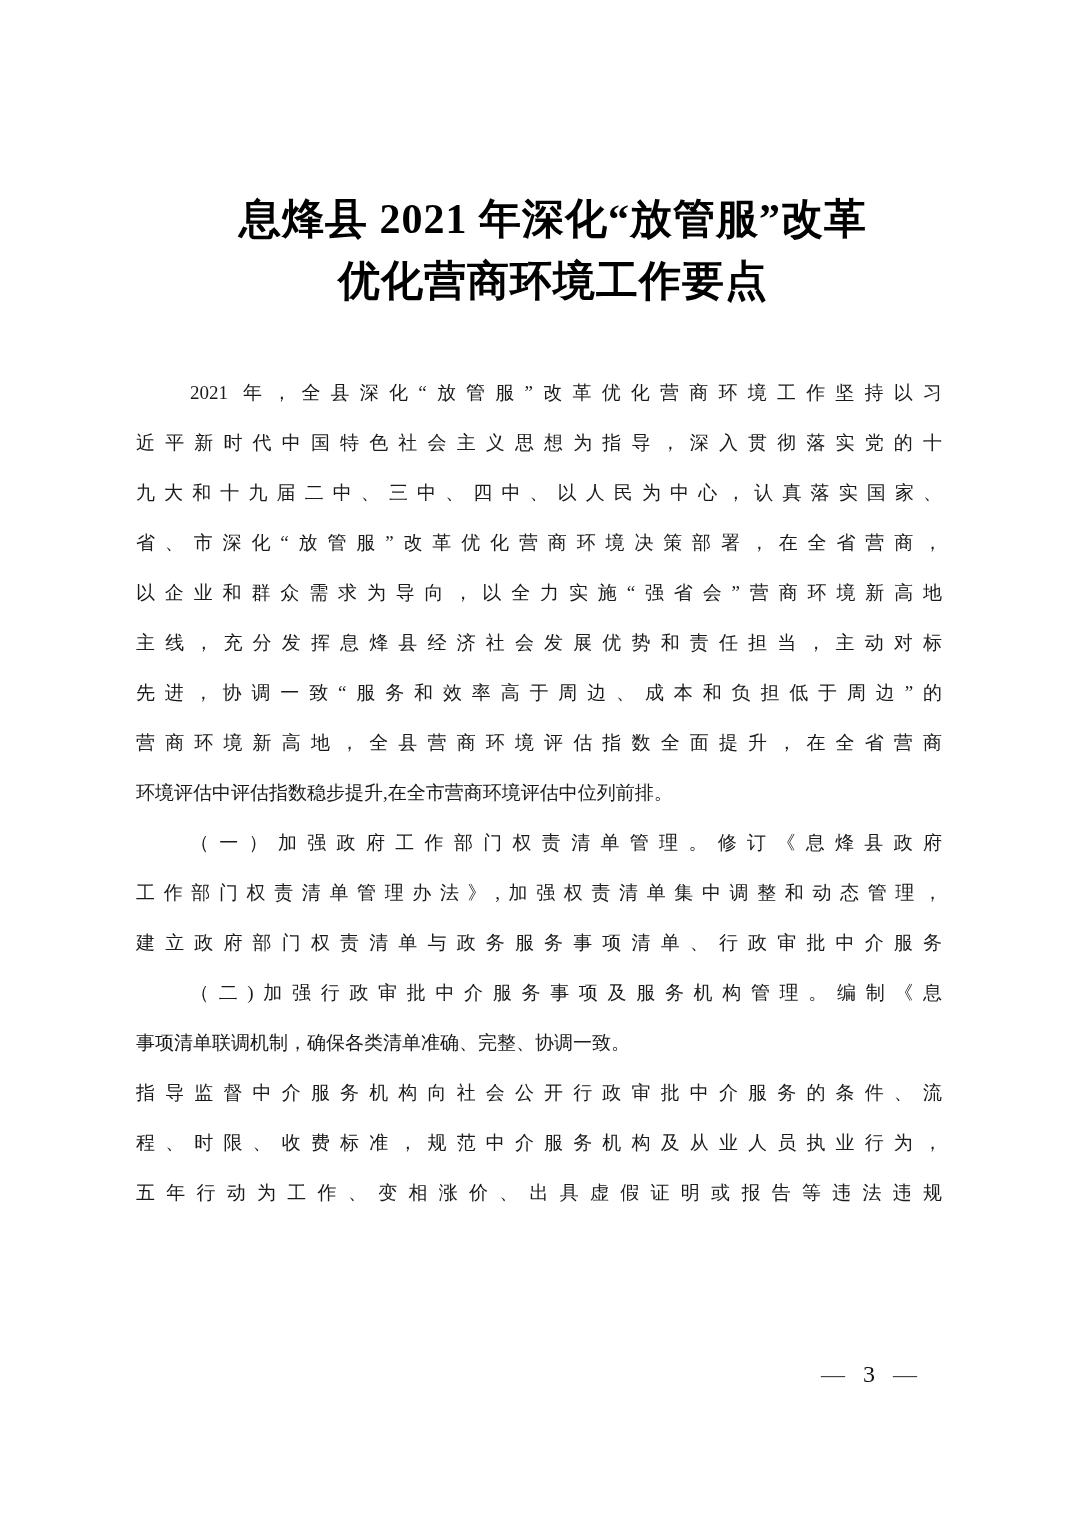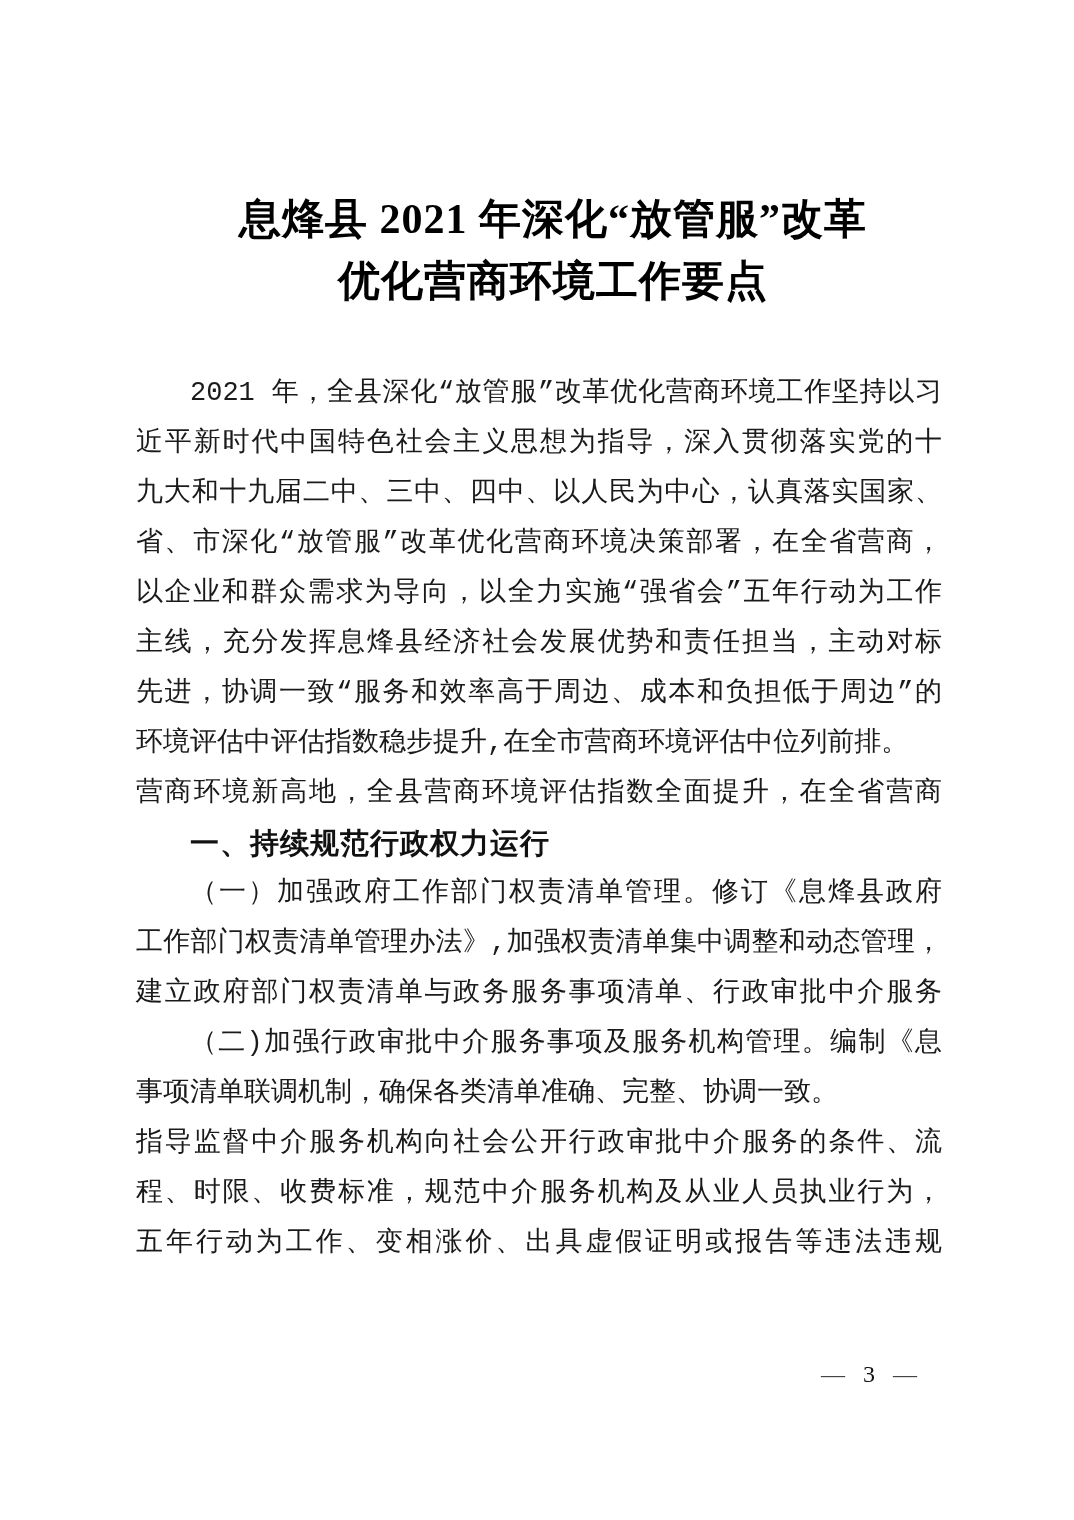--- a/index.html
+++ b/index.html
@@ -30,25 +30,24 @@
   }
   .doc-body {
     position: absolute;
     top: 368px;
     left: 136px;
     width: 806px;
   }
   .line {
     height: 50px;
     line-height: 50px;
-    font-size: 27px;
+    font-size: 19px;
     text-align: justify;
     text-align-last: justify;
     text-justify: inter-character;
-    font-family: Liberation Mono, monospace;
   }
   .line.no-stretch {
     text-align-last: left;
   }
   .line.indent {
     padding-left: 54px;
   }
   .line.heading {
     font-family: "Liberation Sans", "DejaVu Sans", sans-serif;
     font-weight: 700;
@@ -80,26 +79,25 @@
     <div>息烽县 2021 年深化“放管服”改革</div>
     <div>优化营商环境工作要点</div>
   </header>
 
   <main class="doc-body">
 
   <div class="line indent">2021 年，全县深化“放管服”改革优化营商环境工作坚持以习</div>
       <div class="line">近平新时代中国特色社会主义思想为指导，深入贯彻落实党的十</div>
       <div class="line">九大和十九届二中、三中、四中、以人民为中心，认真落实国家、</div>
       <div class="line">省、市深化“放管服”改革优化营商环境决策部署，在全省营商，</div>
-      <div class="line">以企业和群众需求为导向，以全力实施“强省会”五年行动为工作</div>
+      <div class="line">以企业和群众需求为导向，以全力实施“强省会”营商环境新高地</div>
       <div class="line">主线，充分发挥息烽县经济社会发展优势和责任担当，主动对标</div>
       <div class="line">先进，协调一致“服务和效率高于周边、成本和负担低于周边”的</div>
+      <div class="line">营商环境新高地，全县营商环境评估指数全面提升，在全省营商</div>
       <div class="line no-stretch">环境评估中评估指数稳步提升,在全市营商环境评估中位列前排。</div>
-      <div class="line">营商环境新高地，全县营商环境评估指数全面提升，在全省营商</div>
-      <div class="line heading indent no-stretch">一、持续规范行政权力运行</div>
       <div class="line indent">（一）加强政府工作部门权责清单管理。修订《息烽县政府</div>
       <div class="line">工作部门权责清单管理办法》,加强权责清单集中调整和动态管理，</div>
       <div class="line">建立政府部门权责清单与政务服务事项清单、行政审批中介服务</div>
       <div class="line indent">（二)加强行政审批中介服务事项及服务机构管理。编制《息</div>
       <div class="line no-stretch">事项清单联调机制，确保各类清单准确、完整、协调一致。</div>
       <div class="line">指导监督中介服务机构向社会公开行政审批中介服务的条件、流</div>
       <div class="line">程、时限、收费标准，规范中介服务机构及从业人员执业行为，</div>
       <div class="line">五年行动为工作、变相涨价、出具虚假证明或报告等违法违规</div>
     </main>
 

